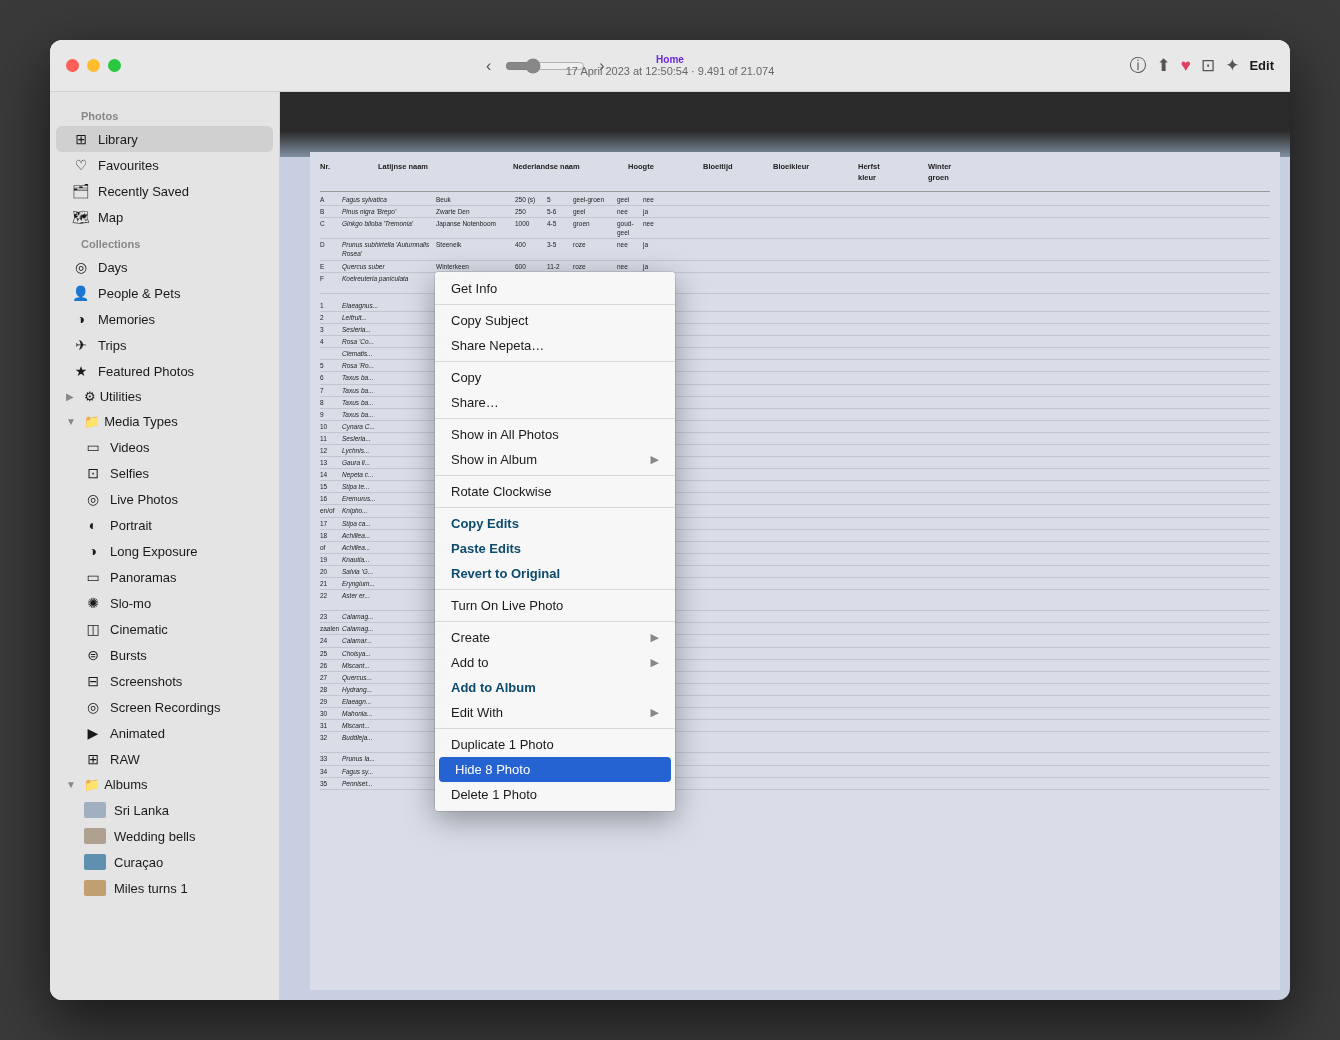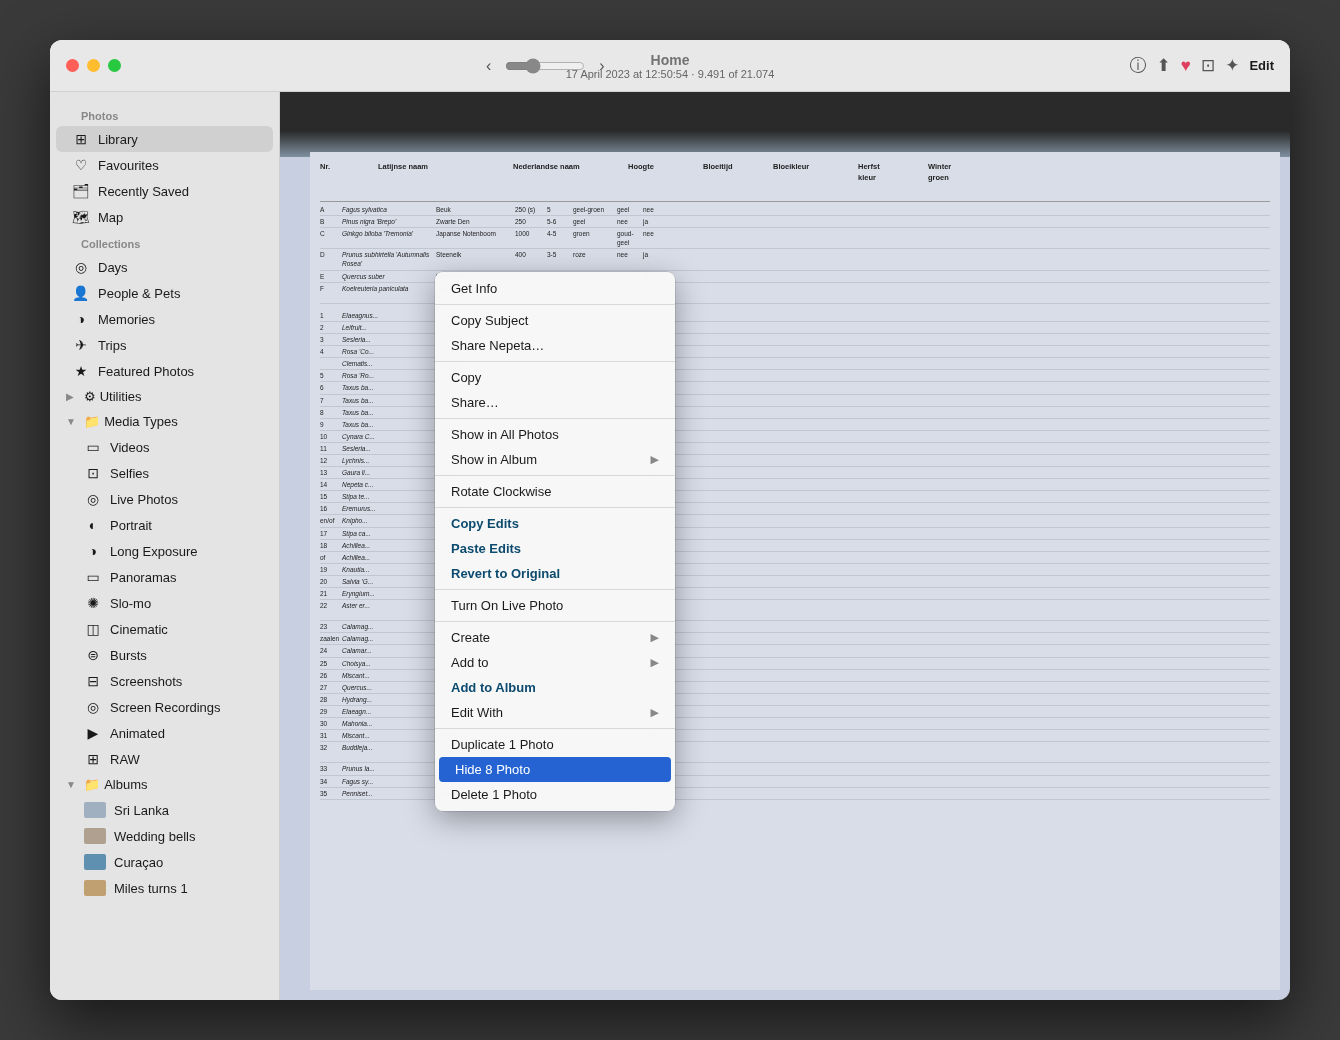--- a/index.html
+++ b/index.html
@@ -45,23 +45,23 @@
     .tl-close { background: #ff5f57; }
     .tl-min { background: #febc2e; }
     .tl-max { background: #28c840; }
     .titlebar-center {
       position: absolute;
       left: 50%;
       transform: translateX(-50%);
       text-align: center;
     }
     .titlebar-title {
-      font-size: 14px;
+      font-size: 10px;
       font-weight: 600;
-      color: #737373;
+      color: #6d28d9;
     }
     .titlebar-subtitle {
       font-size: 11px;
       color: #666;
     }
     .titlebar-nav {
       position: absolute;
       left: 430px;
       display: flex;
       align-items: center;
@@ -206,21 +206,21 @@
       background: linear-gradient(to bottom, #2a2a2a 60%, #8090a0);
     }
     
     .context-menu {
       position: absolute;
       top: 180px;
       left: 155px;
       width: 240px;
       background: rgba(248,248,248,0.97);
       backdrop-filter: blur(20px);
-      border-radius: 8px;
+      border-radius: 3px;
       box-shadow: 0 8px 30px rgba(0,0,0,0.35), 0 0 0 0.5px rgba(0,0,0,0.2);
       z-index: 100;
       padding: 4px 0;
     }
     .cm-item {
       display: flex;
       align-items: center;
       justify-content: space-between;
       padding: 5px 16px;
       font-size: 13px;
@@ -242,21 +242,21 @@
     .cm-arrow {
       font-size: 11px;
       color: #888;
     }
     .table-header {
       display: flex;
       gap: 40px;
       font-size: 7.5px;
       font-weight: bold;
       border-bottom: 1px solid #999;
-      padding-bottom: 18px;
+      padding-bottom: 8px;
       margin-bottom: 2px;
     }
     .table-row-sim {
       display: flex;
       gap: 4px;
       font-size: 6.5px;
       padding: 1px 0;
       border-bottom: 0.5px solid rgba(0,0,0,0.1);
     }
     .col-nr { width: 18px; flex-shrink: 0; }

